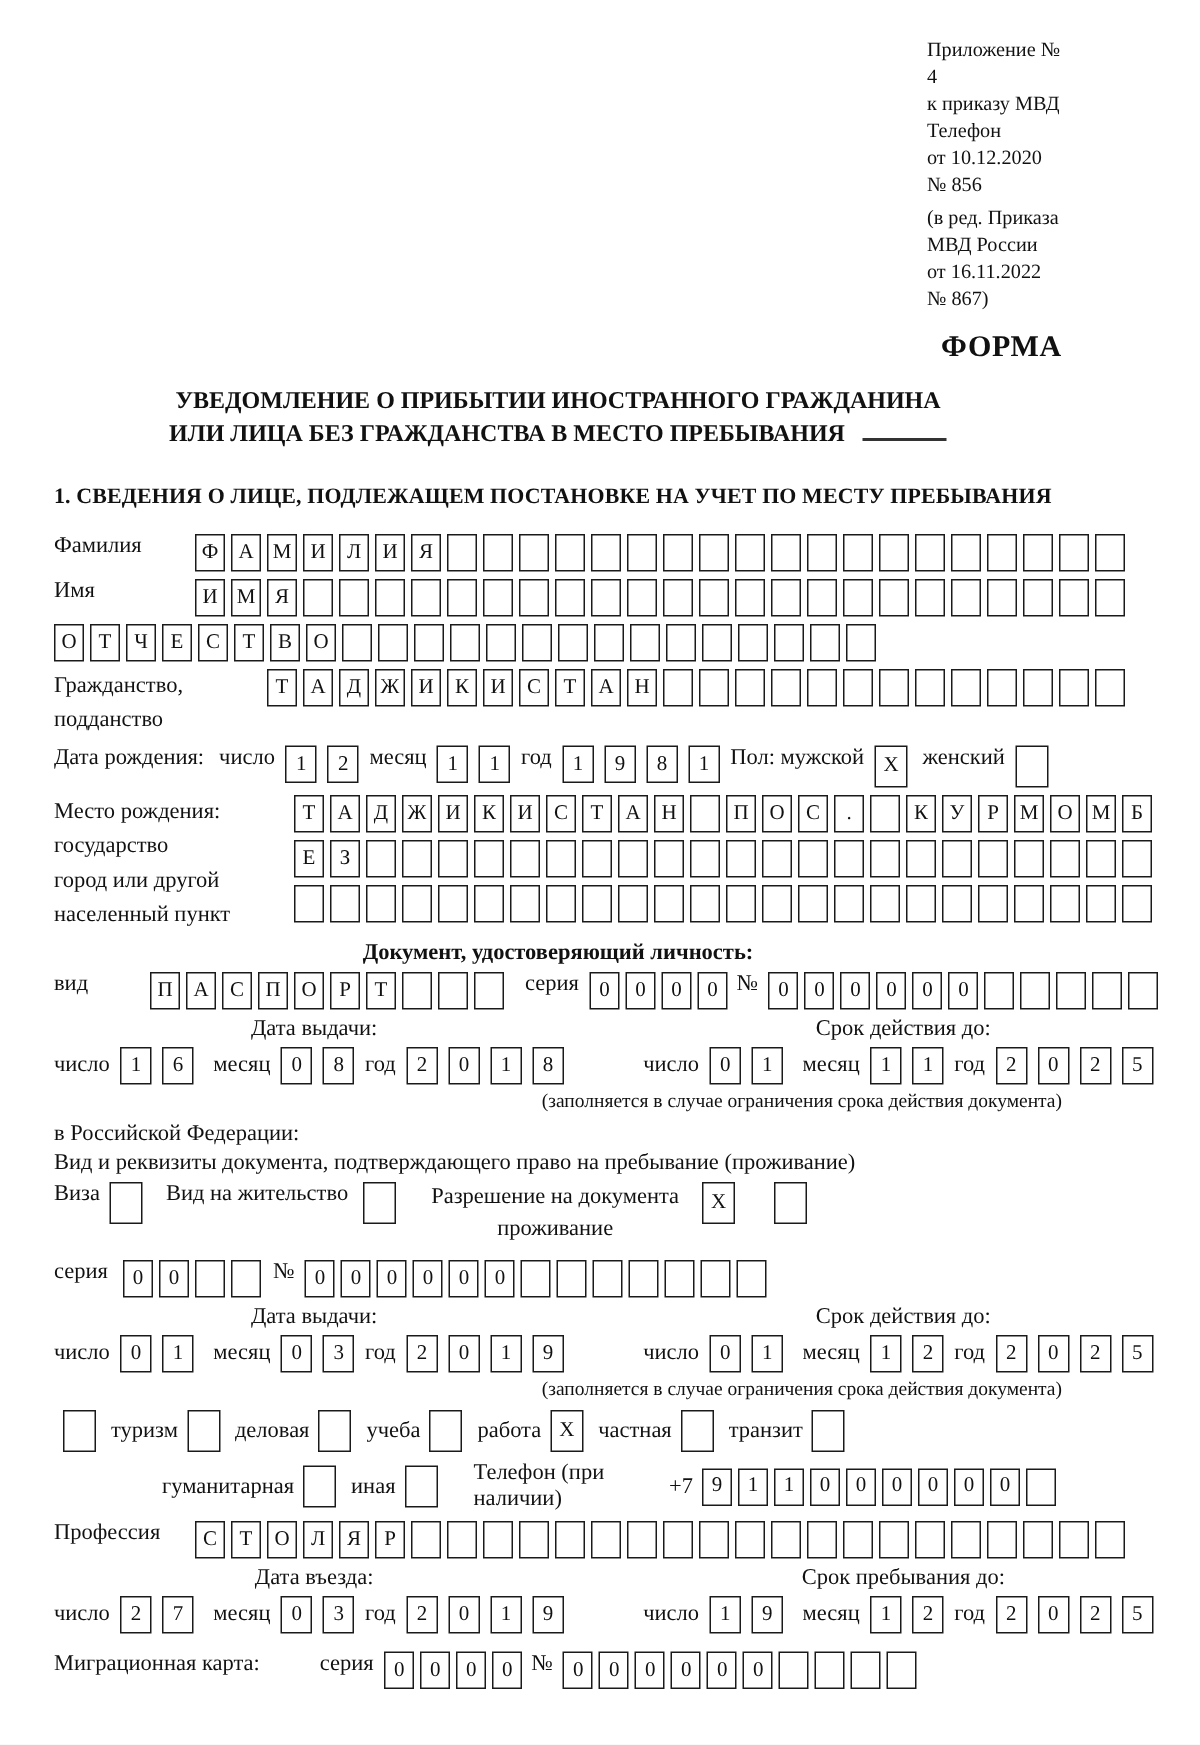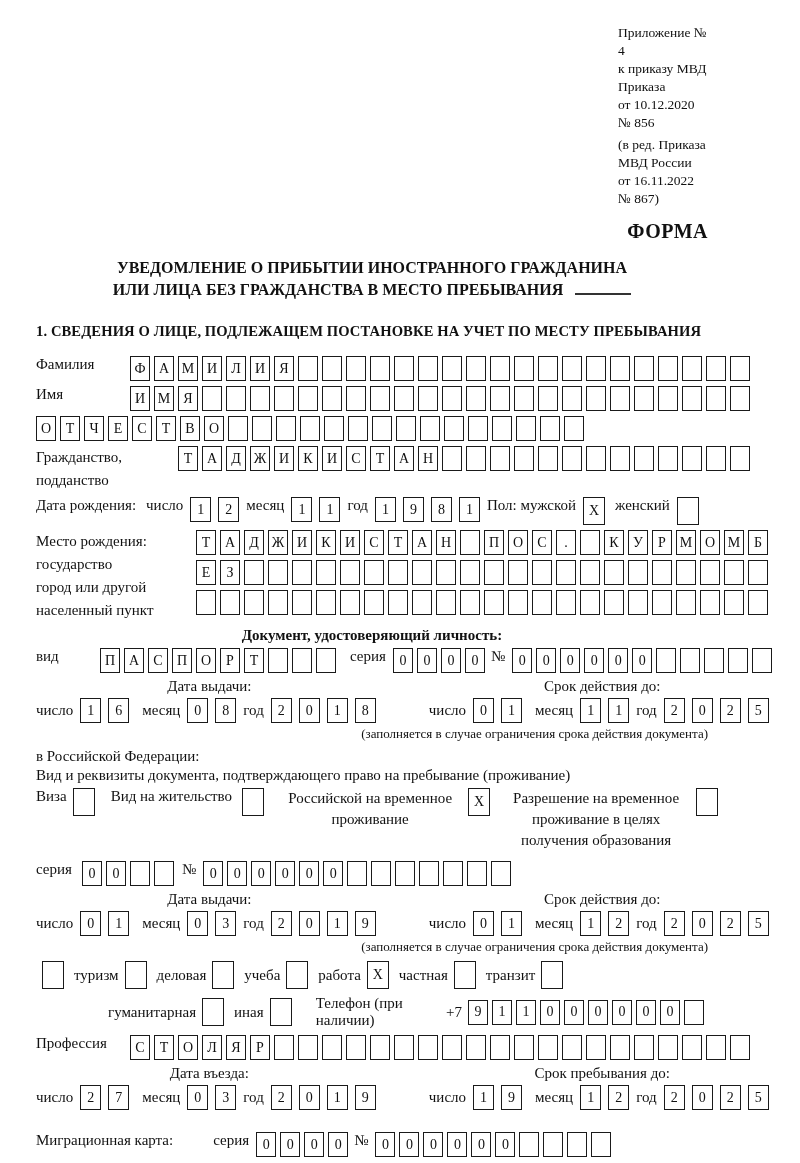--- a/index.html
+++ b/index.html
@@ -59,21 +59,21 @@
 
   .indent72{margin-left:72px;}
 </style>
 </head>
 <body>
 
 <div class="page">
 
   <div class="hdr">
     <div>Приложение № 4</div>
-    <div>к приказу МВД Приказа</div>
+    <div>к приказу МВД Телефон</div>
     <div>от 10.12.2020 № 856</div>
     <div class="sub">(в ред. Приказа МВД России</div>
     <div>от 16.11.2022 № 867)</div>
   </div>
 
   <div class="forma">ФОРМА</div>
 
   <div class="title">
     <div>УВЕДОМЛЕНИЕ О ПРИБЫТИИ ИНОСТРАННОГО ГРАЖДАНИНА</div>
     <div><span>ИЛИ ЛИЦА БЕЗ ГРАЖДАНСТВА В МЕСТО ПРЕБЫВАНИЯ</span><span class="blank-line"></span></div>
@@ -423,27 +423,26 @@
             <span class="cell"></span>
           </span>
       </div>
       <div class="pitem" style="margin-left:16px">
         <span>Вид на жительство</span>
         <span class="cells cb">
             <span class="cell"></span>
           </span>
       </div>
       <div class="pitem" style="margin-left:18px">
-        <span class="pcenter" style="width:176px">Российской на временное проживание</span>
+        <span class="pcenter" style="width:176px">Разрешение на документа проживание</span>
         <span class="cells cb">
             <span class="cell">X</span>
           </span>
       </div>
       <div class="pitem" style="margin-left:16px">
-        <span class="pcenter" style="width:180px">Разрешение на временное проживание в целях получения образования</span>
         <span class="cells cb">
             <span class="cell"></span>
           </span>
       </div>
     </div>
 
     <div class="row">
       <span class="lbl">серия</span>
       <span class="cells" style="margin-left:10px">
           <span class="cell">0</span>
@@ -644,21 +643,21 @@
           <span class="cells dcells">
               <span class="cell">2</span>
               <span class="cell">0</span>
               <span class="cell">2</span>
               <span class="cell">5</span>
             </span>
         </div>
       </div>
     </div>
 
-    <div class="row" style="margin-top:22px">
+    <div class="row" style="margin-top:12px">
       <span class="lbl">Миграционная карта:</span>
       <span class="kw" style="margin-left:40px">серия</span>
       <span class="cells">
           <span class="cell">0</span>
           <span class="cell">0</span>
           <span class="cell">0</span>
           <span class="cell">0</span>
         </span>
       <span class="kw1" style="margin-left:2px">№</span>
       <span class="cells">

